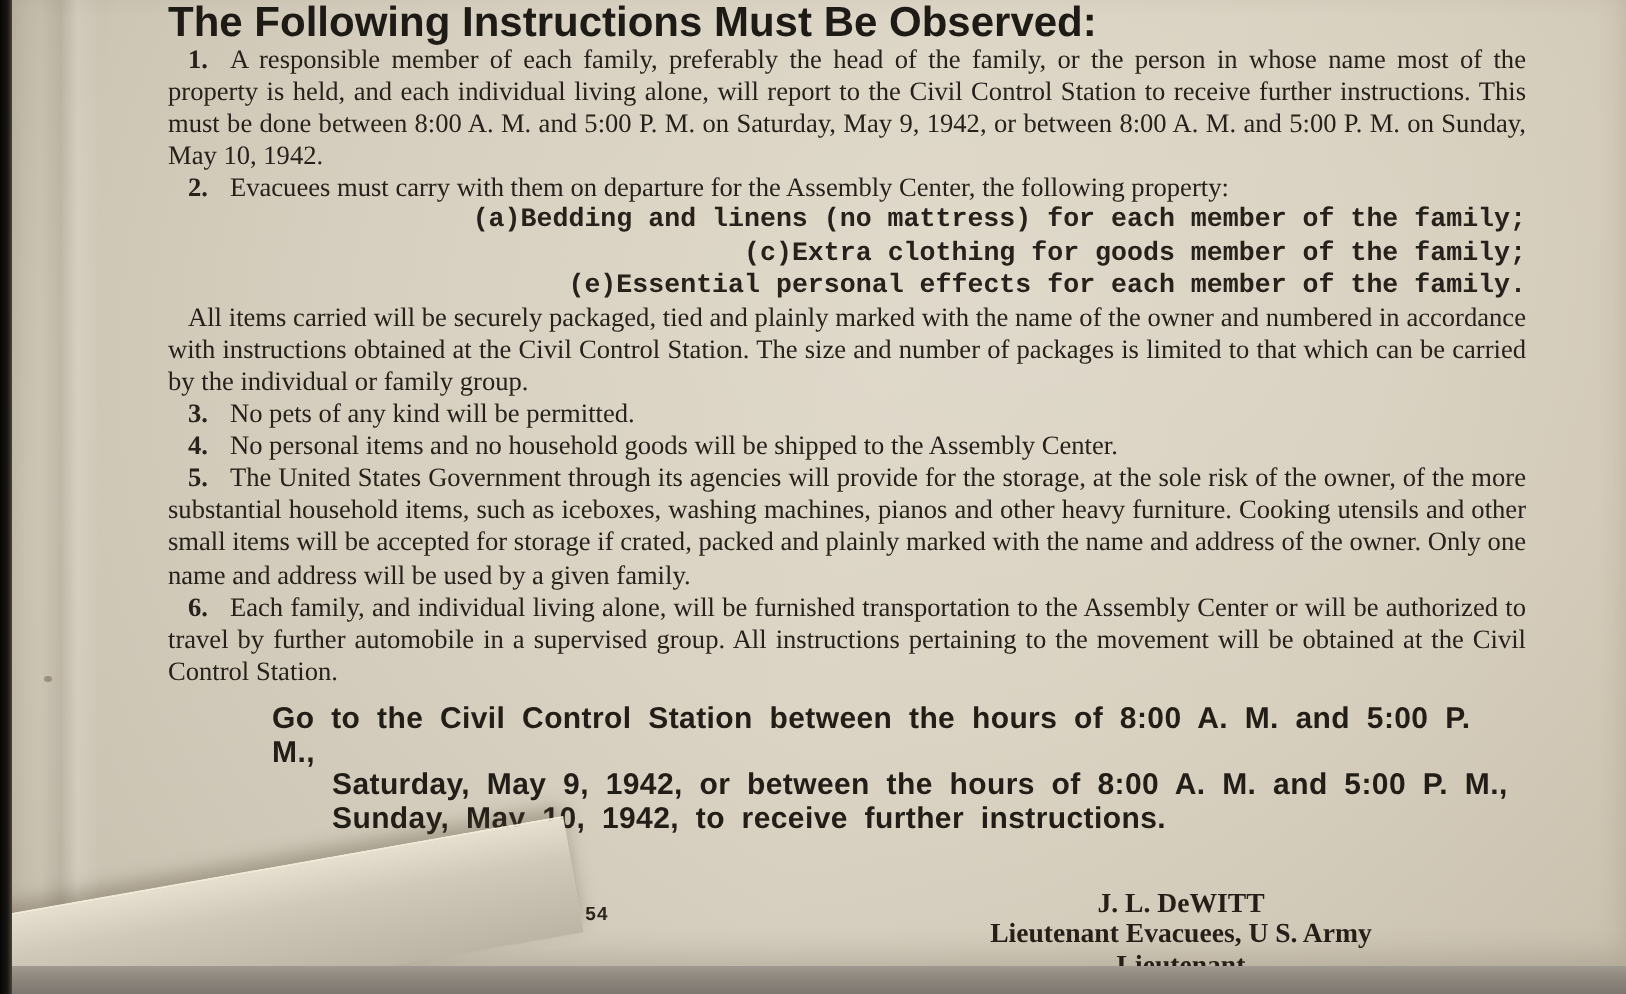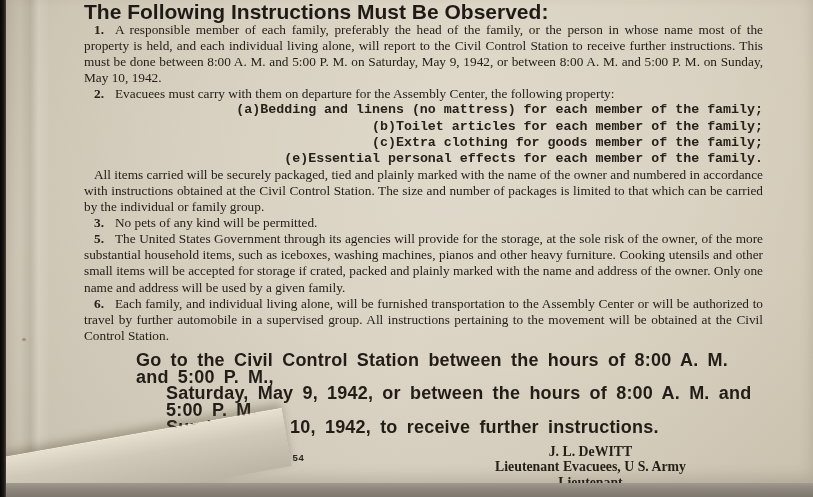--- a/index.html
+++ b/index.html
@@ -65,21 +65,21 @@
     font-weight: 700; font-size: 21px; line-height: 19px;
     color: #1e1a15; text-align: left; margin: 0 0 1px 0;
   }
   .para { margin: 0; text-indent: 10px; }
   .para .num { font-weight: 700; padding-right: 11px; }
   .li { padding-left: 14px; text-align: right; font-weight: 700; font-family: Liberation Mono, monospace; }
   .li .lab { display: inline-block; width: 24px; font-weight: 700; }
   .notice {
     margin: 8px 0 0 52px;
     font-family: "Liberation Sans", sans-serif;
-    font-weight: 700; font-size: 18px; line-height: 16.8px;
+    font-weight: 700; font-size: 15px; line-height: 16.8px;
     color: #221d16; word-spacing: 4px; letter-spacing: 0.2px; text-align: left;
   }
   .notice .n2 { padding-left: 30px; }
   .signature {
     position: absolute; left: 452px; top: 444px; width: 265px;
     text-align: center; font-family: "Liberation Serif", serif;
     font-weight: 700; font-size: 13.8px; line-height: 15.3px; color: #251f18;
   }
   .reference {
     position: absolute; left: 84px; top: 452px;
@@ -98,28 +98,28 @@
     <div class="speck"></div>
 
     <div class="content">
       <div class="heading">The Following Instructions Must Be Observed:</div>
 
       <p class="para"><span class="num">1.</span><span>A responsible member of each family, preferably the head of the family, or the person in whose name most of the property is held, and each individual living alone, will report to the Civil Control Station to receive further instructions. This must be done between 8:00 A. M. and 5:00 P. M. on Saturday, May 9, 1942, or between 8:00 A. M. and 5:00 P. M. on Sunday, May 10, 1942.</span></p>
 
       <p class="para"><span class="num">2.</span><span>Evacuees must carry with them on departure for the Assembly Center, the following property:</span></p>
 
       <div class="li"><span class="lab">(a)</span><span>Bedding and linens (no mattress) for each member of the family;</span></div>
-      <div class="li"><span class="lab">(b)</span><span>Toilet articles for each member of the family;</span></div>
       <div class="li"><span class="lab">(c)</span><span>Extra clothing for goods member of the family;</span></div>
       <div class="li"><span class="lab">(e)</span><span>Essential personal effects for each member of the family.</span></div>
 
       <p class="para">All items carried will be securely packaged, tied and plainly marked with the name of the owner and numbered in accordance with instructions obtained at the Civil Control Station. The size and number of packages is limited to that which can be carried by the individual or family group.</p>
 
       <p class="para"><span class="num">3.</span><span>No pets of any kind will be permitted.</span></p>
 
+      <p class="para"><span class="num">4.</span><span>No personal items and no household goods will be shipped to the Assembly Center.</span></p>
 
       <p class="para"><span class="num">5.</span><span>The United States Government through its agencies will provide for the storage, at the sole risk of the owner, of the more substantial household items, such as iceboxes, washing machines, pianos and other heavy furniture. Cooking utensils and other small items will be accepted for storage if crated, packed and plainly marked with the name and address of the owner. Only one name and address will be used by a given family.</span></p>
 
       <p class="para"><span class="num">6.</span><span>Each family, and individual living alone, will be furnished transportation to the Assembly Center or will be authorized to travel by further automobile in a supervised group. All instructions pertaining to the movement will be obtained at the Civil Control Station.</span></p>
 
       <div class="notice">
         <div class="n1">Go to the Civil Control Station between the hours of 8:00 A. M. and 5:00 P. M.,</div>
         <div class="n2">Saturday, May 9, 1942, or between the hours of 8:00 A. M. and 5:00 P. M.,</div>
         <div class="n2">Sunday, May 10, 1942, to receive further instructions.</div>
       </div>

